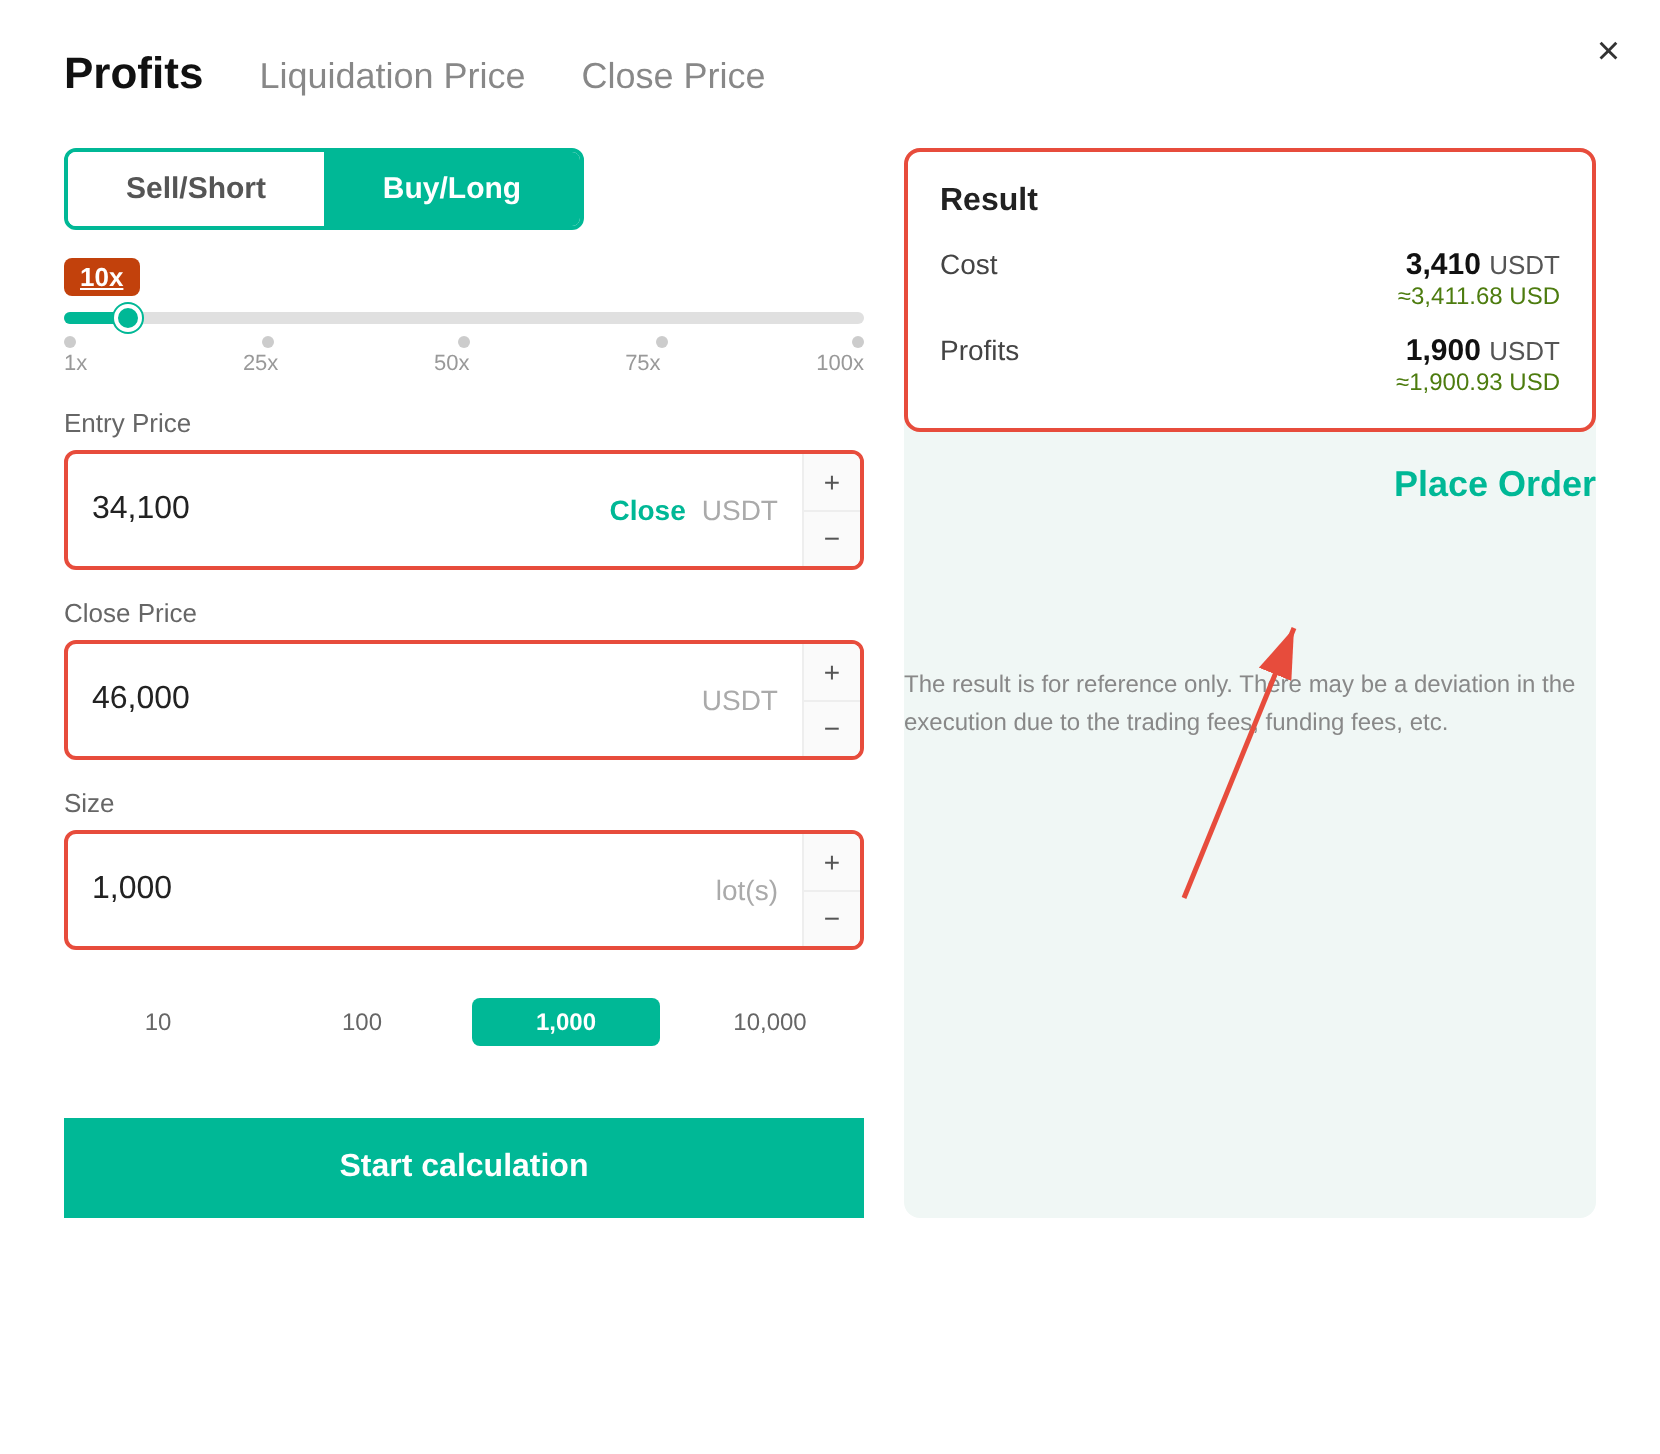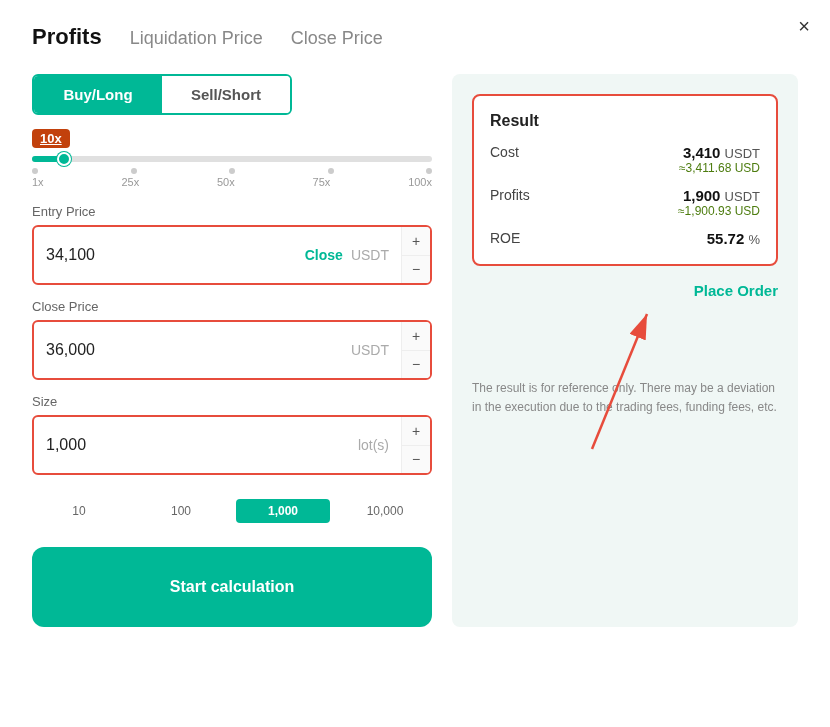--- a/index.html
+++ b/index.html
@@ -57,21 +57,20 @@
       gap: 20px;
     }
     .left-panel {
       width: 400px;
       flex-shrink: 0;
     }
     .right-panel {
       flex: 1;
       background: #f0f7f5;
       border-radius: 8px;
-      padding: 20px;
       position: relative;
       min-height: 480px;
     }
     
     .toggle-row {
       display: flex;
       border: 2px solid #00b896;
       border-radius: 6px;
       overflow: hidden;
       margin-bottom: 14px;
@@ -237,28 +236,28 @@
     }
     .size-opt.active {
       background: #00b896;
       color: #fff;
       font-weight: 600;
     }
     
     .calc-btn {
       display: block;
       width: 100%;
-      margin-top: 24px;
-      padding: 31px;
+      margin-top: 36px;
+      padding: 16px;
       background: #00b896;
       color: #fff;
       font-size: 16px;
       font-weight: 700;
       border: none;
-      border-radius: 12px;
+      border-radius: 0;
       cursor: pointer;
       text-align: center;
     }
     
     .result-box {
       border: 2px solid #e74c3c;
       border-radius: 8px;
       padding: 16px;
       background: #fff;
       margin-bottom: 16px;
@@ -301,21 +300,21 @@
     }
     .result-roe {
       font-size: 15px;
       font-weight: 700;
       color: #111;
     }
     .place-order-btn {
       display: block;
       text-align: right;
       color: #00b896;
-      font-size: 15px;
+      font-size: 18px;
       font-weight: 600;
       cursor: pointer;
       background: none;
       border: none;
       width: 100%;
       margin-top: 8px;
     }
     .disclaimer {
       font-size: 12px;
       color: #888;
@@ -347,22 +346,22 @@
     <div class="tab active">Profits</div>
     <div class="tab inactive">Liquidation Price</div>
     <div class="tab inactive">Close Price</div>
   </div>
 
   <div class="main-content">
 
     <div class="left-panel">
 
       <div class="toggle-row">
+        <button class="toggle-btn inactive">Sell/Short</button>
         <button class="toggle-btn active">Buy/Long</button>
-        <button class="toggle-btn inactive">Sell/Short</button>
       </div>
 
       <div class="leverage-area">
         <div class="leverage-badge">10x</div>
         <div class="slider-track">
           <div class="slider-fill"></div>
           <div class="slider-thumb"></div>
         </div>
         <div class="slider-dots">
           <div class="slider-dot"></div>
@@ -389,21 +388,21 @@
         </div>
         <div class="input-btns">
           <button class="input-btn">+</button>
           <button class="input-btn">−</button>
         </div>
       </div>
 
       <div class="field-label">Close Price</div>
       <div class="input-row">
         <div class="input-inner">
-          <span class="input-value">36,000</span>
+          <span class="input-value">46,000</span>
           <span class="input-unit">USDT</span>
         </div>
         <div class="input-btns">
           <button class="input-btn">+</button>
           <button class="input-btn">−</button>
         </div>
       </div>
 
       <div class="field-label">Size</div>
       <div class="input-row">
@@ -445,28 +444,20 @@
         <div class="result-row">
           <span class="result-label">Profits</span>
           <div class="result-values">
             <div class="result-main">
               <span>1,900</span>&nbsp;<span class="unit">USDT</span>
             </div>
             <div class="result-sub">≈1,900.93 USD</div>
           </div>
         </div>
 
-        <div class="result-row">
-          <span class="result-label">ROE</span>
-          <div class="result-values">
-            <span class="result-roe">
-              <span>55.72</span>&nbsp;<span style="font-weight:400;font-size:13px;color:#555;">%</span>
-            </span>
-          </div>
-        </div>
       </div>
 
       <button class="place-order-btn">Place Order</button>
 
       <div class="arrow-container">
         <svg class="arrow-svg" viewBox="0 0 200 160" xmlns="http://www.w3.org/2000/svg">
           <defs>
             <marker id="arrowhead" markerWidth="10" markerHeight="7" refX="10" refY="3.5" orient="auto">
               <polygon points="0 0, 10 3.5, 0 7" fill="#e74c3c"></polygon>
             </marker>

